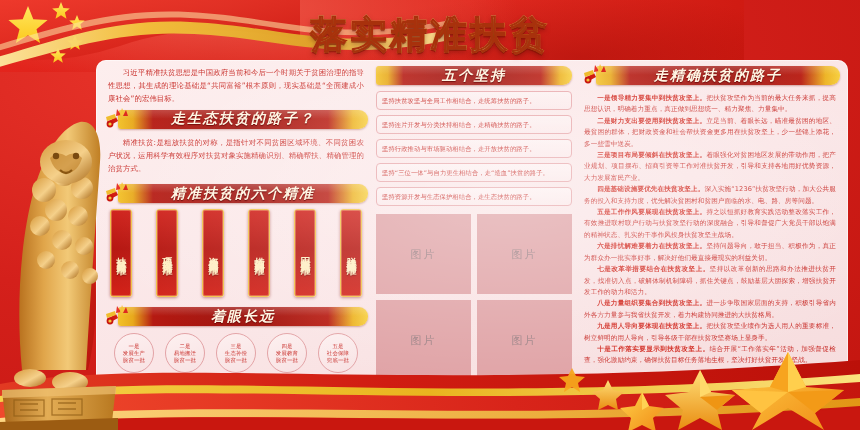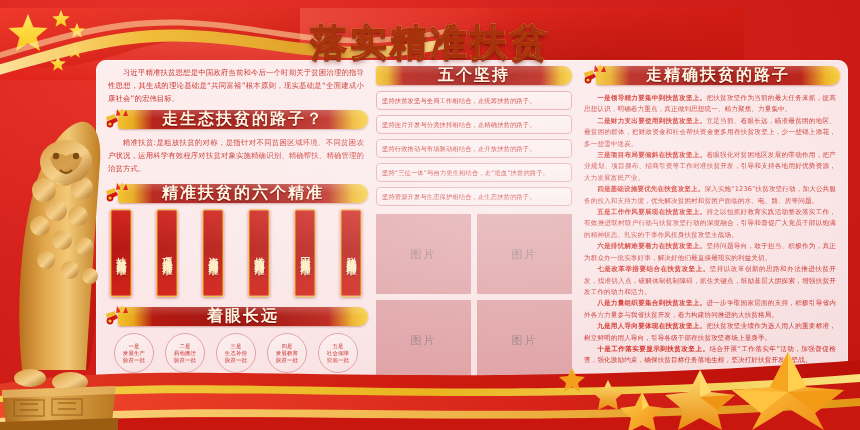--- a/index.html
+++ b/index.html
@@ -17,21 +17,20 @@
     overflow:hidden;
     background:
       radial-gradient(ellipse at 20% 15%, #e8342a 0%, #d4201b 45%, #c2150f 100%);
   }
 
   
   .top-band {
     position:absolute; left:0; top:0; width:744px; height:72px;
     background:linear-gradient(100deg,#e4251d 0%,#d81f17 30%,#e02a20 62%,#cf1a12 100%);
     overflow:hidden;
-    margin-top:8px;
   }
   .band-sheen{
     position:absolute; inset:0;
     background:
       radial-gradient(ellipse 420px 120px at 30% 10%, rgba(255,130,110,.55), rgba(255,0,0,0) 70%),
       radial-gradient(ellipse 380px 90px at 78% 80%, rgba(160,10,5,.45), rgba(255,0,0,0) 70%);
   }
   
   .swoosh{ position:absolute; left:-10px; top:0; width:460px; height:72px; }
   .stars-flag{ position:absolute; left:0; top:0; width:300px; height:72px; }
@@ -89,23 +88,23 @@
     display:flex; align-items:center; justify-content:center;
     box-shadow:0 1px 2px rgba(120,20,10,.35);
   }
   .badge .ribbon::before{
     content:""; position:absolute; left:0; right:0; top:0; height:48%;
     background:linear-gradient(rgba(255,255,255,.18),rgba(255,255,255,0));
     border-radius:3px 9px 0 0;
   }
   .badge .btxt{
     font-family:"DejaVu Serif","Liberation Serif",serif;
-    font-weight:bold; font-size:16px; color:#fff6e4;
+    font-weight:bold; font-size:14px; color:#fff6e4;
     letter-spacing:2px; text-shadow:0 1px 1px rgba(90,0,0,.7);
-    white-space:nowrap; position:relative; z-index:2;
+    white-space:nowrap; position:relative; z-index:2;font-style:italic;
   }
 
   
   .para{
     font-family:"DejaVu Sans","Liberation Sans",sans-serif;
     font-size:7.4px; line-height:13.2px; color:#c9302c;
     text-align:justify; text-indent:2em;
     letter-spacing:.1px;
   }
   .para.small{ font-size:6.6px; line-height:11.4px; }

